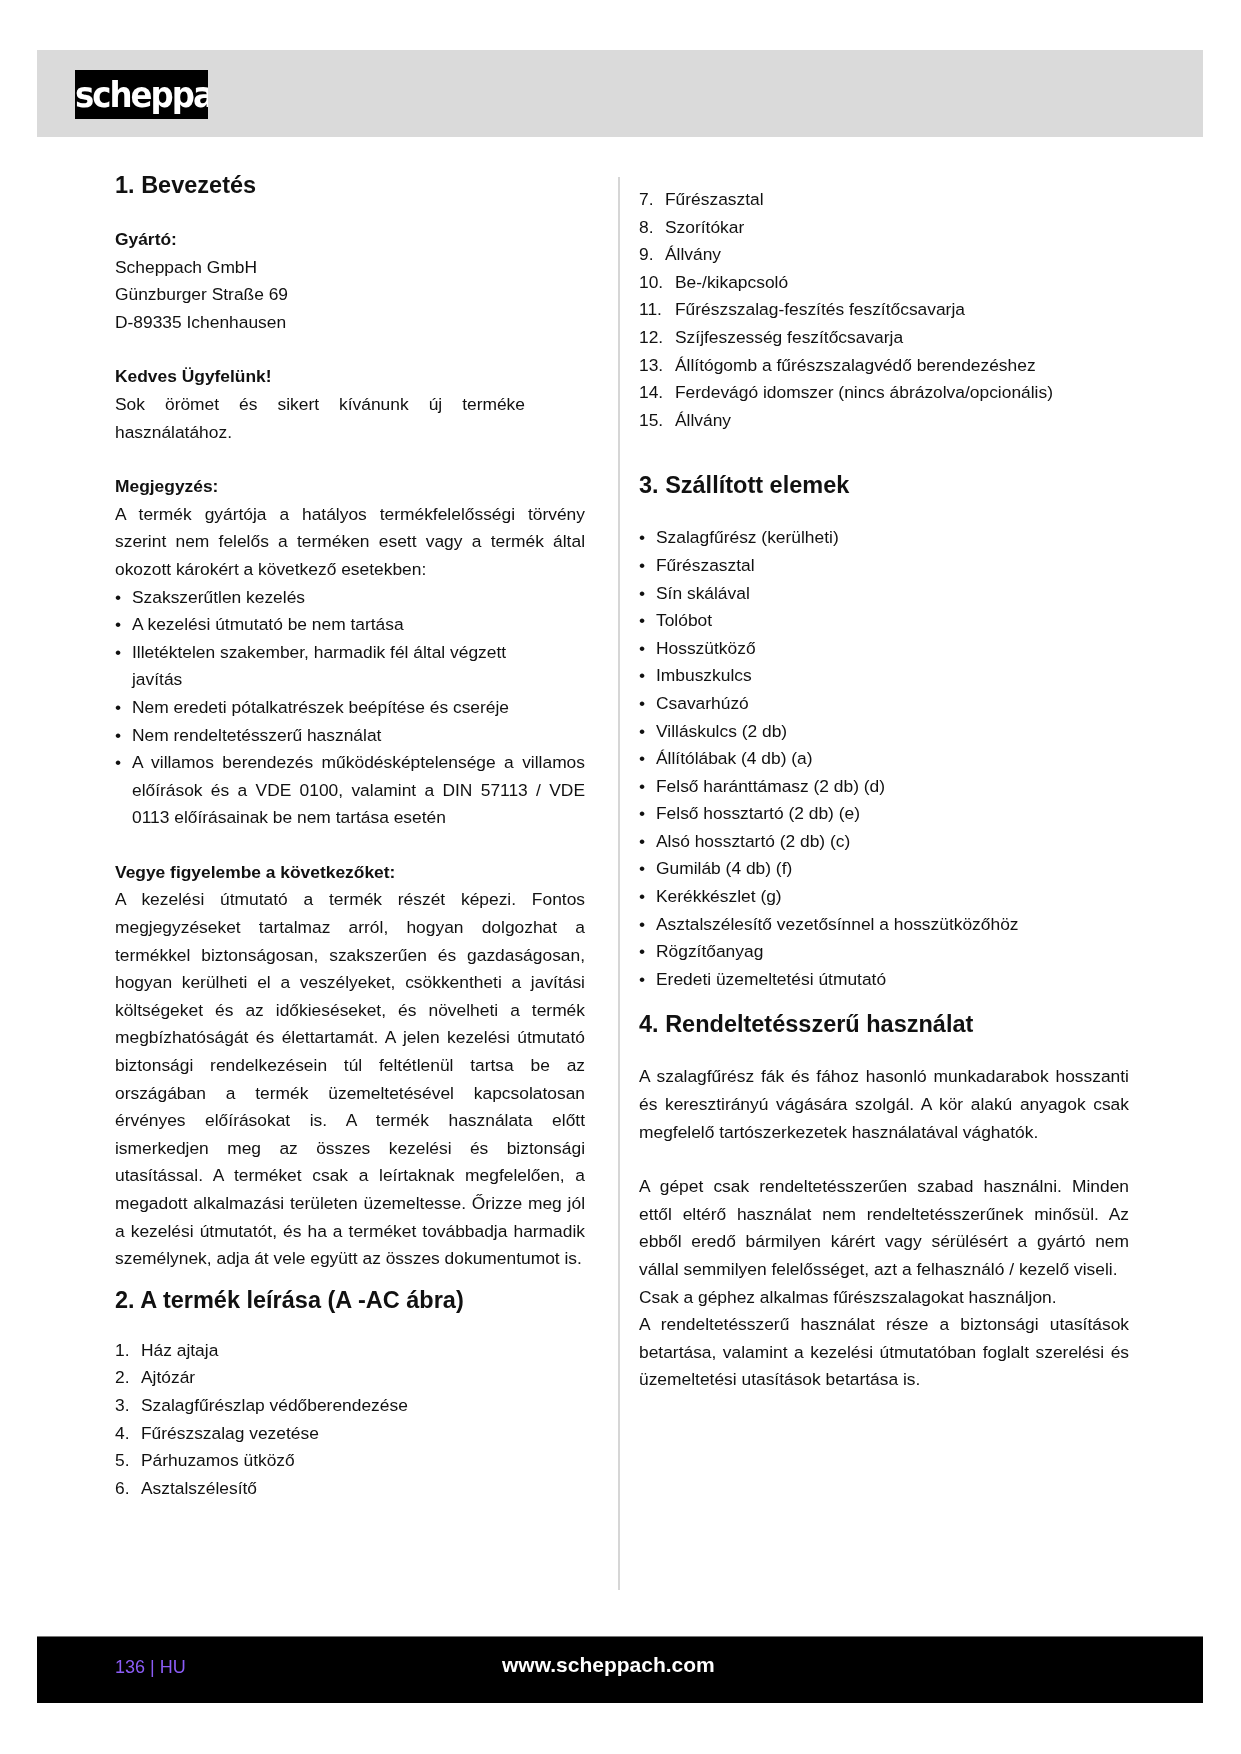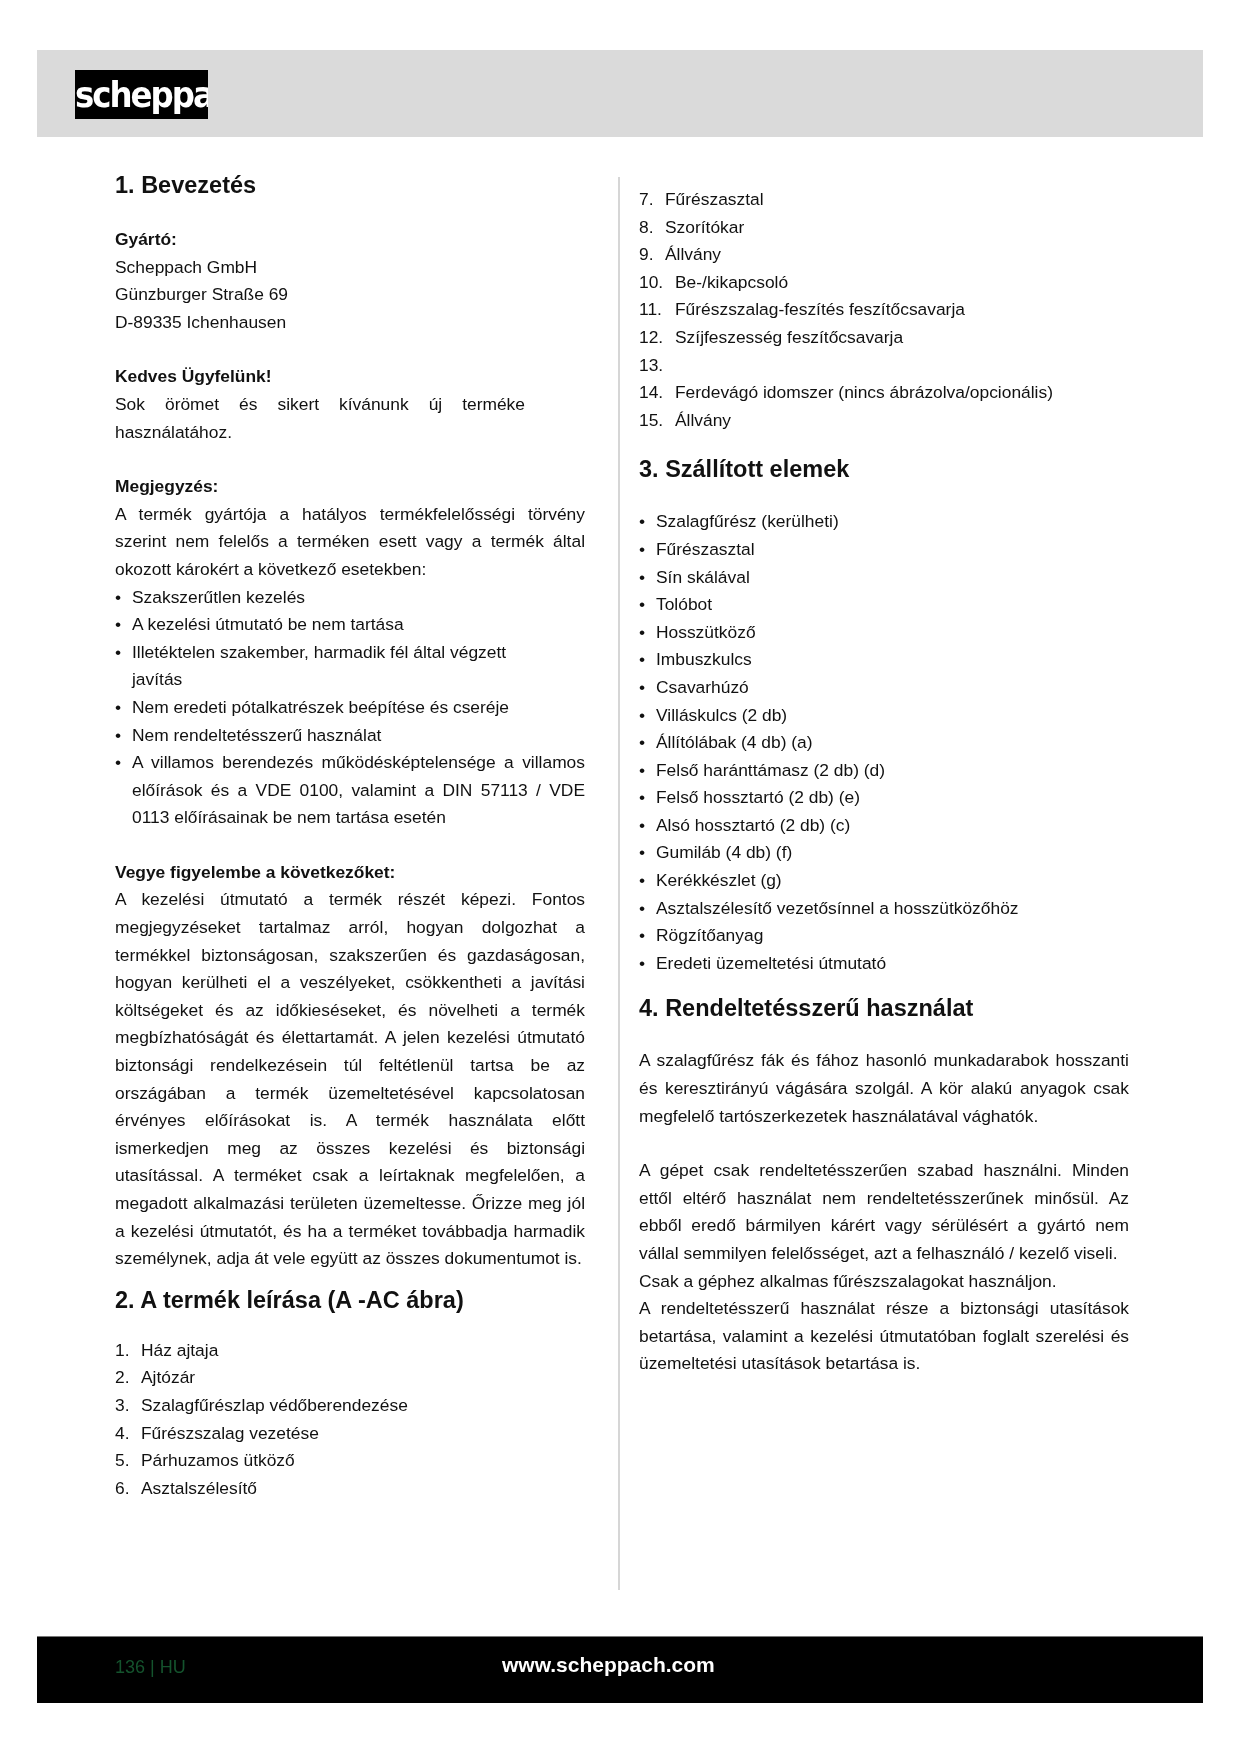--- a/index.html
+++ b/index.html
@@ -18,21 +18,21 @@
   p { margin:0; }
   .just { text-align:justify; text-align-last:left; }
   ul, ol { list-style:none; margin:0; padding:0; }
   .bul { position:relative; padding-left:17px; }
   .bul::before { content:"•"; position:absolute; left:0; }
   .num { display:flex; }
   .num .n { min-width:26px; }
   .num .n.w { min-width:36px; }
   .footer-bar { position:absolute; left:37px; top:1636px; width:1166px; height:66px; background:#000;
                 border-top:1px solid #777; }
-  .footer-page { position:absolute; left:115px; top:1657px; color:#14532d; font-size:18px; }
+  .footer-page { position:absolute; left:115px; top:1657px; color:#8b5cf6; font-size:18px; }
   .footer-url { position:absolute; left:502px; top:1653px; color:#fff; font-size:21px; font-weight:bold; }
 </style>
 </head>
 <body>
 
 <div class="header-bar"></div>
 <div class="logo">scheppach</div>
 
 <div class="divider"></div>
 
@@ -112,32 +112,33 @@
     <li class="num">
         <span class="n w">11.</span>
         <span>Fűrészszalag-feszítés feszítőcsavarja</span>
       </li>
     <li class="num">
         <span class="n w">12.</span>
         <span>Szíjfeszesség feszítőcsavarja</span>
       </li>
     <li class="num">
         <span class="n w">13.</span>
+        <span>Állítógomb a fűrészszalagvédő berendezéshez</span>
       </li>
     <li class="num">
         <span class="n w">14.</span>
         <span>Ferdevágó idomszer (nincs ábrázolva/opcionális)</span>
       </li>
     <li class="num">
         <span class="n w">15.</span>
         <span>Állvány</span>
       </li>
   </ol>
 
-  <h2 style="margin-top:20px;margin-bottom:24px;">3.  Szállított elemek</h2>
+  <h2 style="margin-top:36px;margin-bottom:24px;">3.  Szállított elemek</h2>
 
   <ul>
     <li class="bul"><span>Szalagfűrész (kerülheti)</span></li>
     <li class="bul"><span>Fűrészasztal</span></li>
     <li class="bul"><span>Sín skálával</span></li>
     <li class="bul"><span>Tolóbot</span></li>
     <li class="bul"><span>Hosszütköző</span></li>
     <li class="bul"><span>Imbuszkulcs</span></li>
     <li class="bul"><span>Csavarhúzó</span></li>
     <li class="bul"><span>Villáskulcs (2 db)</span></li>

